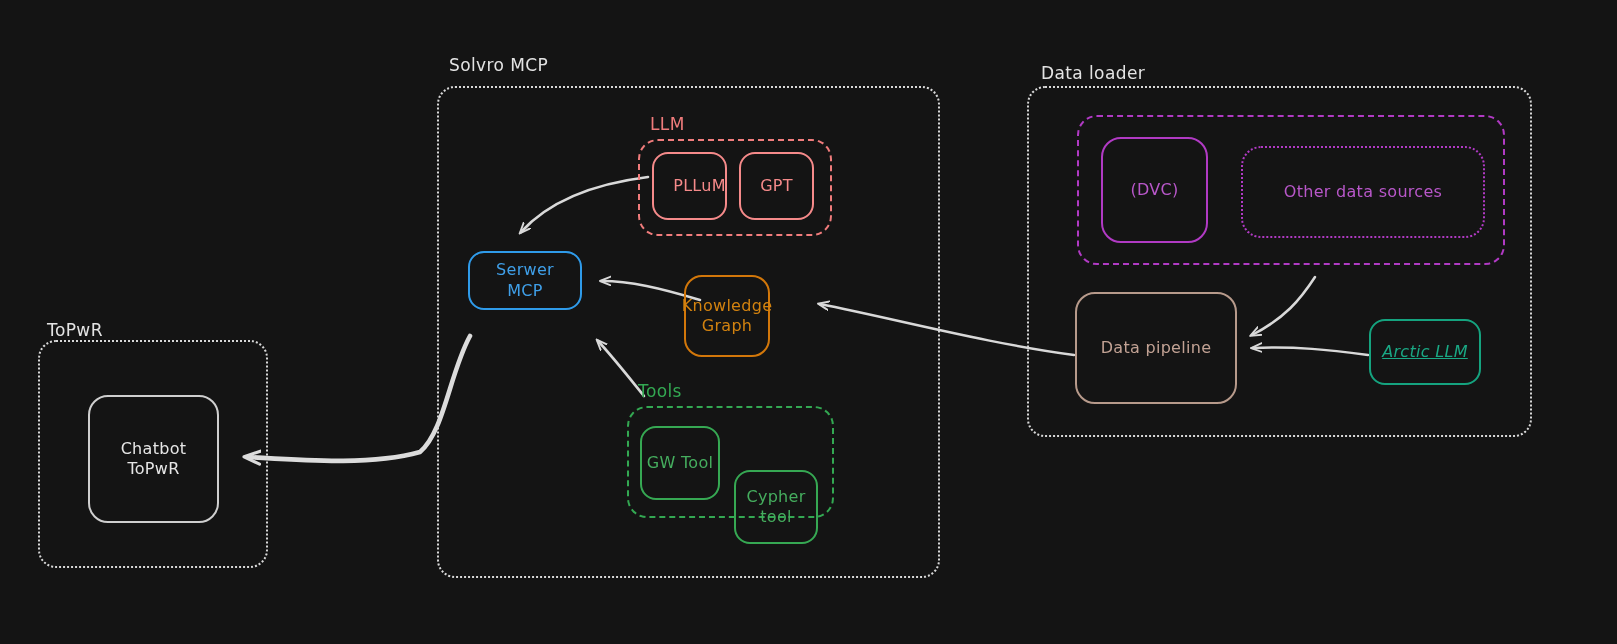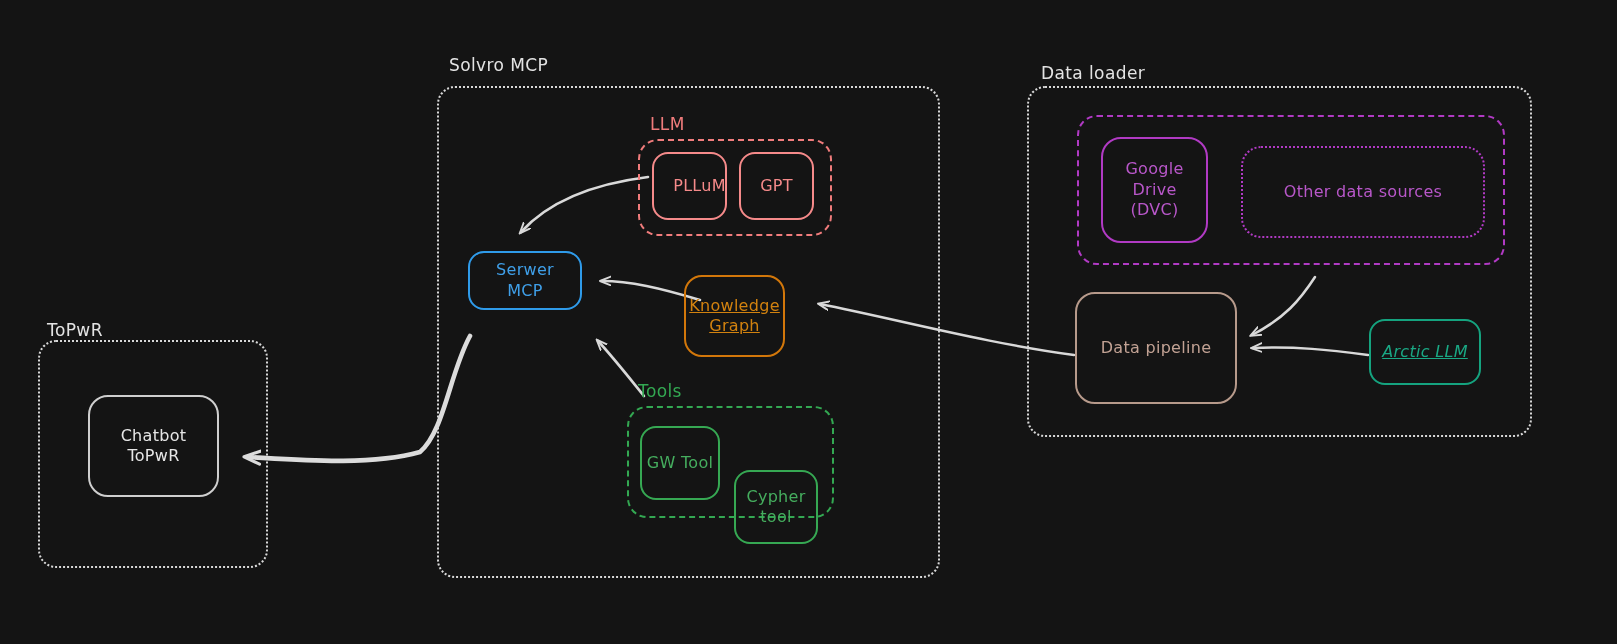--- a/index.html
+++ b/index.html
@@ -74,21 +74,21 @@
   <path d="M 1074,355 C 990,344 900,320 820,304" fill="none" stroke="#d9d9d9" stroke-width="2.4" stroke-linecap="round" marker-end="url(#ah)"></path>
 
   <path d="M 1315,277 C 1300,300 1285,318 1252,335" fill="none" stroke="#d9d9d9" stroke-width="2.5" stroke-linecap="round" marker-end="url(#ah)"></path>
 
   <path d="M 1368,355 C 1330,350 1295,346 1253,348" fill="none" stroke="#d9d9d9" stroke-width="2.5" stroke-linecap="round" marker-end="url(#ah)"></path>
 </svg>
 
 <div class="grp-label frame-label" style="left:47px;top:320px;">ToPwR</div>
 <div class="grp frame" style="left:38px;top:340px;width:230px;height:228px;"></div>
 
-<div class="node chat-node" style="left:88px;top:395px;width:131px;height:102px;text-align:center;">
+<div class="node chat-node" style="left:88px;top:395px;width:131px;height:128px;text-align:center;">
   <div>
     <span>Chatbot</span>
     <span>ToPwR</span>
   </div>
 </div>
 
 <div class="grp-label frame-label" style="left:449px;top:55px;">Solvro MCP</div>
 <div class="grp frame" style="left:437px;top:86px;width:503px;height:492px;"></div>
 
 <div class="grp-label llm-label" style="left:650px;top:114px;">LLM</div>
@@ -100,21 +100,21 @@
   <span>GPT</span>
 </div>
 
 <div class="node mcp-node" style="left:468px;top:251px;width:114px;height:59px;">
   <div>
     <span>Serwer</span>
     <span>MCP</span>
   </div>
 </div>
 
-<div class="node kg-node" style="left:684px;top:275px;width:101px;height:82px;text-decoration:underline;">
+<div class="node kg-node" style="left:684px;top:275px;width:86px;height:82px;">
   <div>
     <span>Knowledge</span>
     <span>Graph</span>
   </div>
 </div>
 
 <div class="grp-label tools-label" style="left:638px;top:381px;">Tools</div>
 <div class="grp tools-grp" style="left:627px;top:406px;width:207px;height:112px;"></div>
 <div class="node tool-node" style="left:640px;top:426px;width:80px;height:74px;">
   <span>GW Tool</span>
@@ -125,21 +125,20 @@
     <span>tool</span>
   </div>
 </div>
 
 <div class="grp-label frame-label" style="left:1041px;top:63px;">Data loader</div>
 <div class="grp frame" style="left:1027px;top:86px;width:505px;height:351px;"></div>
 
 <div class="grp src-grp" style="left:1077px;top:115px;width:428px;height:150px;"></div>
 <div class="node gdrive-node" style="left:1101px;top:137px;width:107px;height:106px;">
   <div>
-    <span>Google Drive</span>
     <span>(DVC)</span>
   </div>
 </div>
 <div class="node other-node" style="left:1241px;top:146px;width:244px;height:92px;">
   <span>Other data sources</span>
 </div>
 
 <div class="node pipe-node" style="left:1075px;top:292px;width:162px;height:112px;">
   <span>Data pipeline</span>
 </div>

